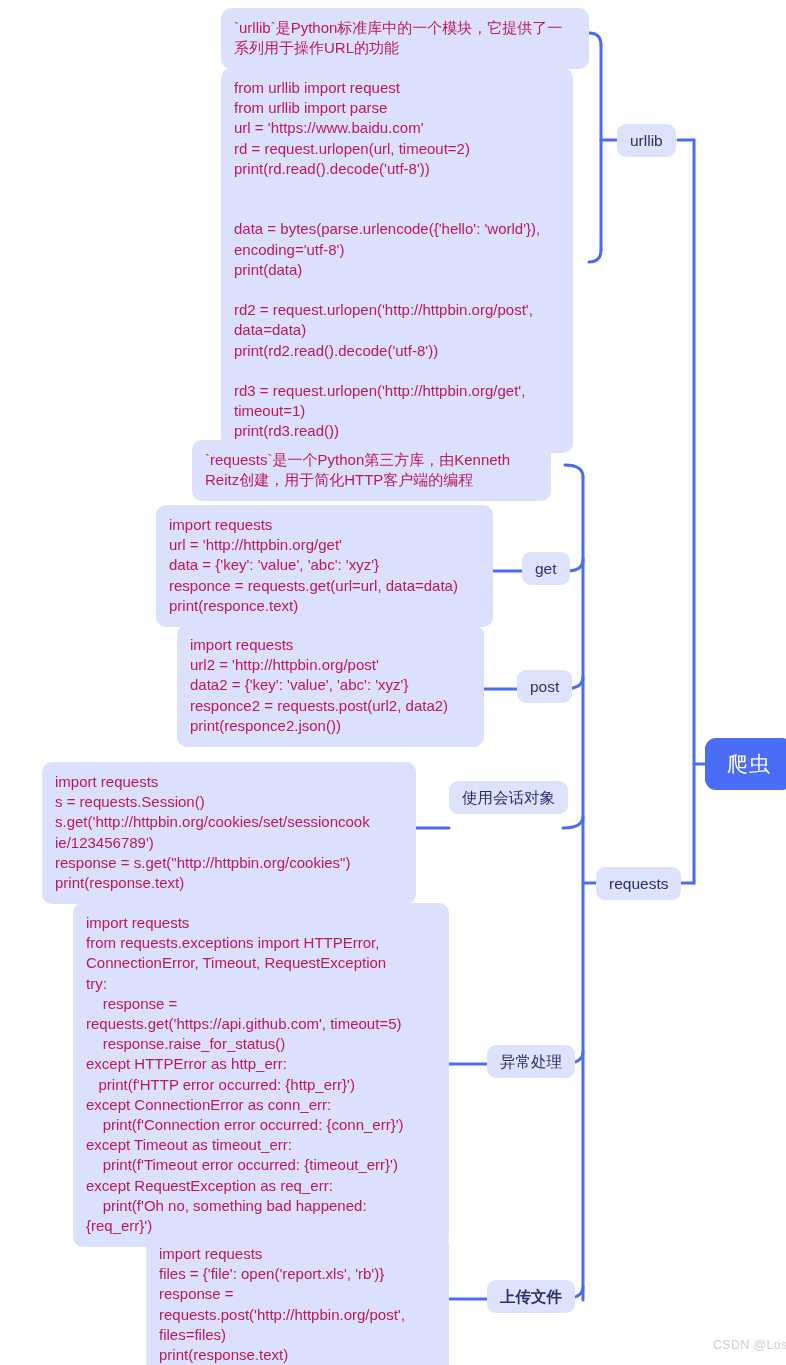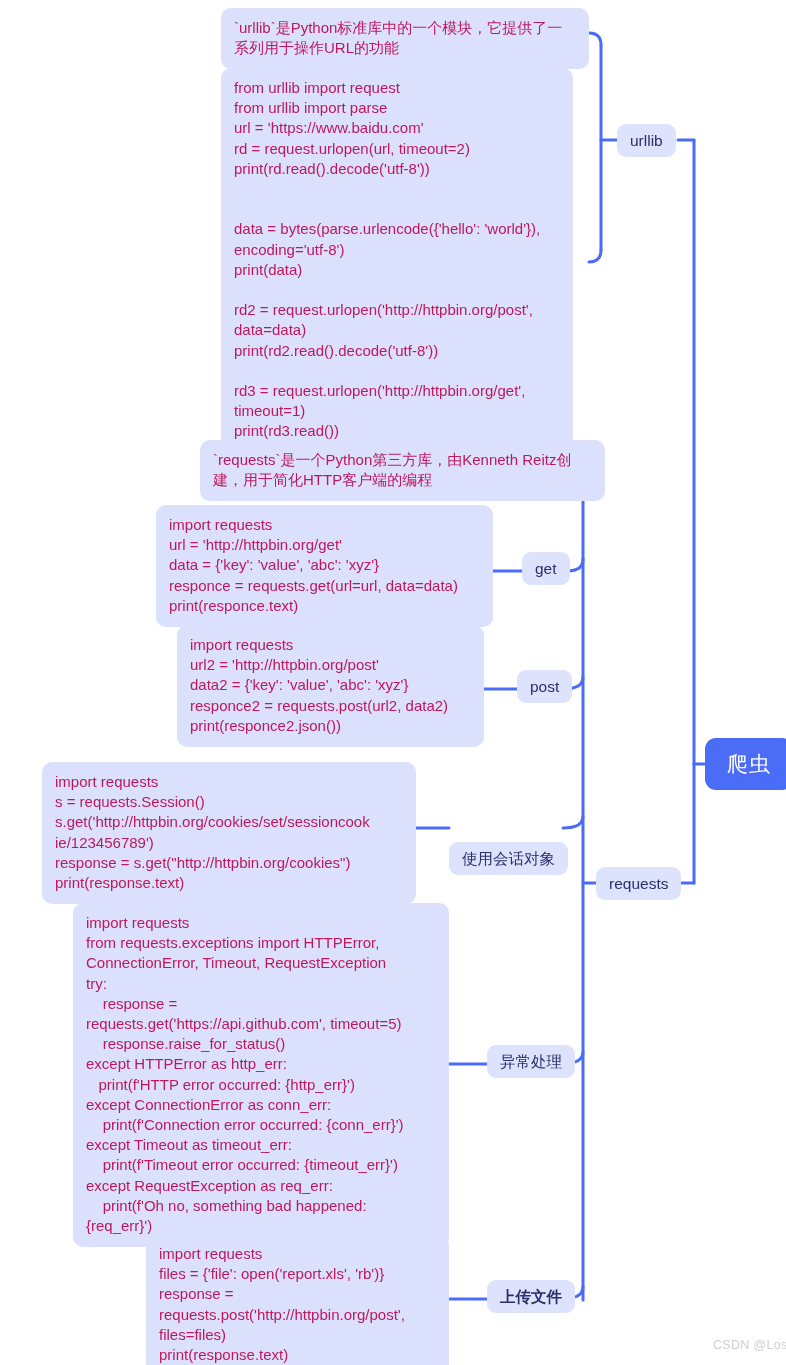--- a/index.html
+++ b/index.html
@@ -148,37 +148,37 @@
 rd2 = request.urlopen('http://httpbin.org/post',
 data=data)
 print(rd2.read().decode('utf-8'))
 
 rd3 = request.urlopen('http://httpbin.org/get',
 timeout=1)
 print(rd3.read())</div>
 
   <div class="node pill" style="left:596px; top:867px;">requests</div>
 
-  <div class="node leafbox" style="left:200px; top:440px; width:405px;">`requests`是一个Python第三方库，由Kenneth Reitz创建，用于简化HTTP客户端的编程</div>
+  <div class="node leafbox" style="left:192px; top:440px; width:359px;">`requests`是一个Python第三方库，由Kenneth Reitz创建，用于简化HTTP客户端的编程</div>
 
   <div class="node pill" style="left:522px; top:552px;">get</div>
   <div class="node leafbox" style="left:156px; top:505px; width:337px;">import requests
 url = 'http://httpbin.org/get'
 data = {'key': 'value', 'abc': 'xyz'}
 responce = requests.get(url=url, data=data)
 print(responce.text)</div>
 
   <div class="node pill" style="left:517px; top:670px;text-align:center;">post</div>
   <div class="node leafbox" style="left:177px; top:625px; width:307px;">import requests
 url2 = 'http://httpbin.org/post'
 data2 = {'key': 'value', 'abc': 'xyz'}
 responce2 = requests.post(url2, data2)
 print(responce2.json())</div>
 
-  <div class="node pill" style="left:449px; top:842px;">使用会话对象</div>
+  <div class="node pill" style="left:449px; top:781px;">使用会话对象</div>
   <div class="node leafbox" style="left:42px; top:762px; width:374px;">import requests
 s = requests.Session()
 s.get('http://httpbin.org/cookies/set/sessioncook
 ie/123456789')
 response = s.get("http://httpbin.org/cookies")
 print(response.text)</div>
 
   <div class="node pill" style="left:487px; top:1045px;">异常处理</div>
   <div class="node leafbox" style="left:73px; top:903px; width:376px;">import requests
 from requests.exceptions import HTTPError,

